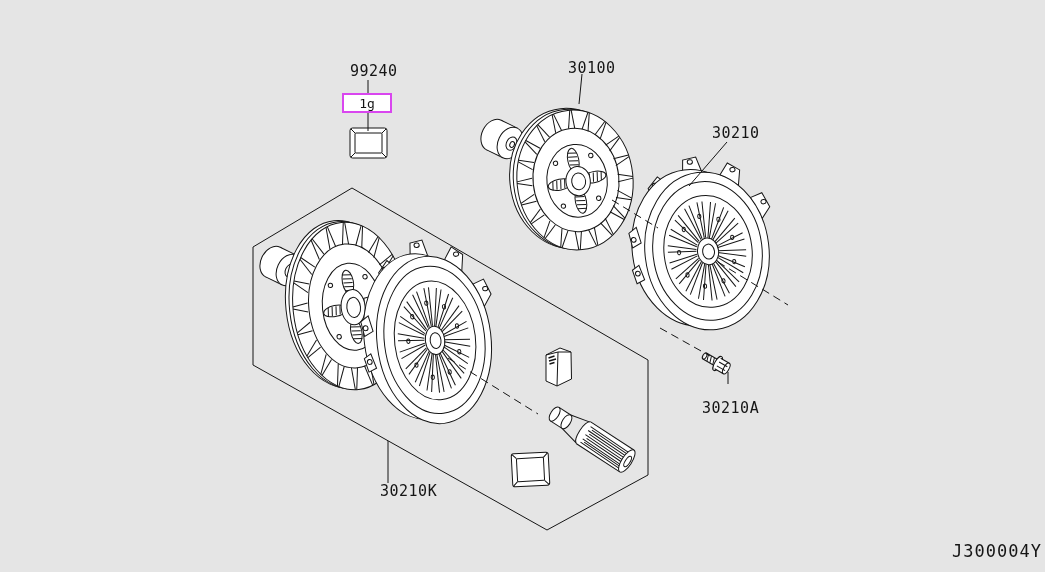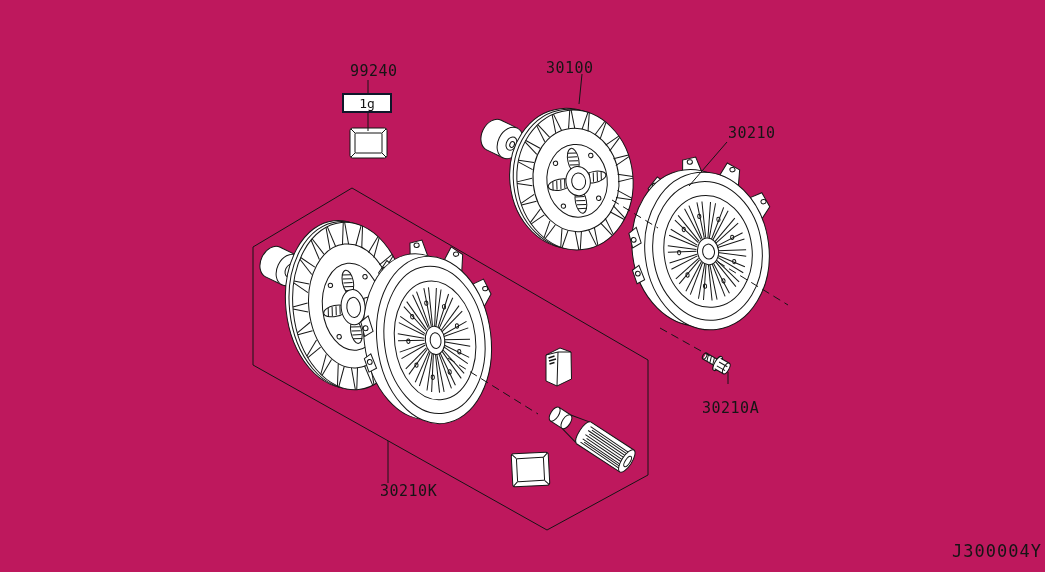--- a/index.html
+++ b/index.html
@@ -1,30 +1,30 @@
 <!DOCTYPE html>
 <html><head>
 <meta charset="utf-8">
 <style>
   html,body{margin:0;padding:0;background:#fff;}
   .stage{
-    position:relative;width:1045px;height:572px;background:#be185d;overflow:hidden;
+    position:relative;width:1045px;height:572px;background:#e5e5e5;overflow:hidden;
     font-family:"DejaVu Sans Mono","Liberation Mono",monospace;color:#151515;
   }
   .stage svg{position:absolute;left:0;top:0;}
   .part-label{
     position:absolute;font-size:15px;letter-spacing:.5px;white-space:nowrap;
     color:#151515;line-height:1;
   }
   .fig-code{
     position:absolute;font-size:17px;letter-spacing:1px;white-space:nowrap;color:#151515;
   }
   .qty-box{
     position:absolute;left:342px;top:93px;width:46px;height:16px;
-    border:2px solid #0f172a;background:#fff;
+    border:2px solid #d946ef;background:#fff;
     display:flex;align-items:center;justify-content:center;
     font-size:13px;line-height:1;
   }
 </style>
 </head>
 <body>
 
 <div class="stage">
 
   <svg id="art" width="1045" height="572" viewBox="0 0 1045 572">
@@ -421,22 +421,22 @@
         <line x1="388" y1="441" x2="388" y2="483" fill="none" stroke="#151515"></line>
       </g>
     </svg>
 
   <div class="part-label" style="left:350px;top:64px;">99240</div>
 
   <div class="qty-box">
     <span>1g</span>
   </div>
 
-  <div class="part-label" style="left:546px;top:61px;">30100</div>
-
-  <div class="part-label" style="left:728px;top:126px;text-align:center;">30210</div>
+  <div class="part-label" style="left:568px;top:61px;">30100</div>
+
+  <div class="part-label" style="left:712px;top:126px;text-align:center;">30210</div>
 
   <div class="part-label" style="left:702px;top:401px;">30210A</div>
 
   <div class="part-label" style="left:380px;top:484px;">30210K</div>
 
   <div class="fig-code" style="left:952px;top:541px;">J300004Y</div>
 </div>
 
 </body></html>

